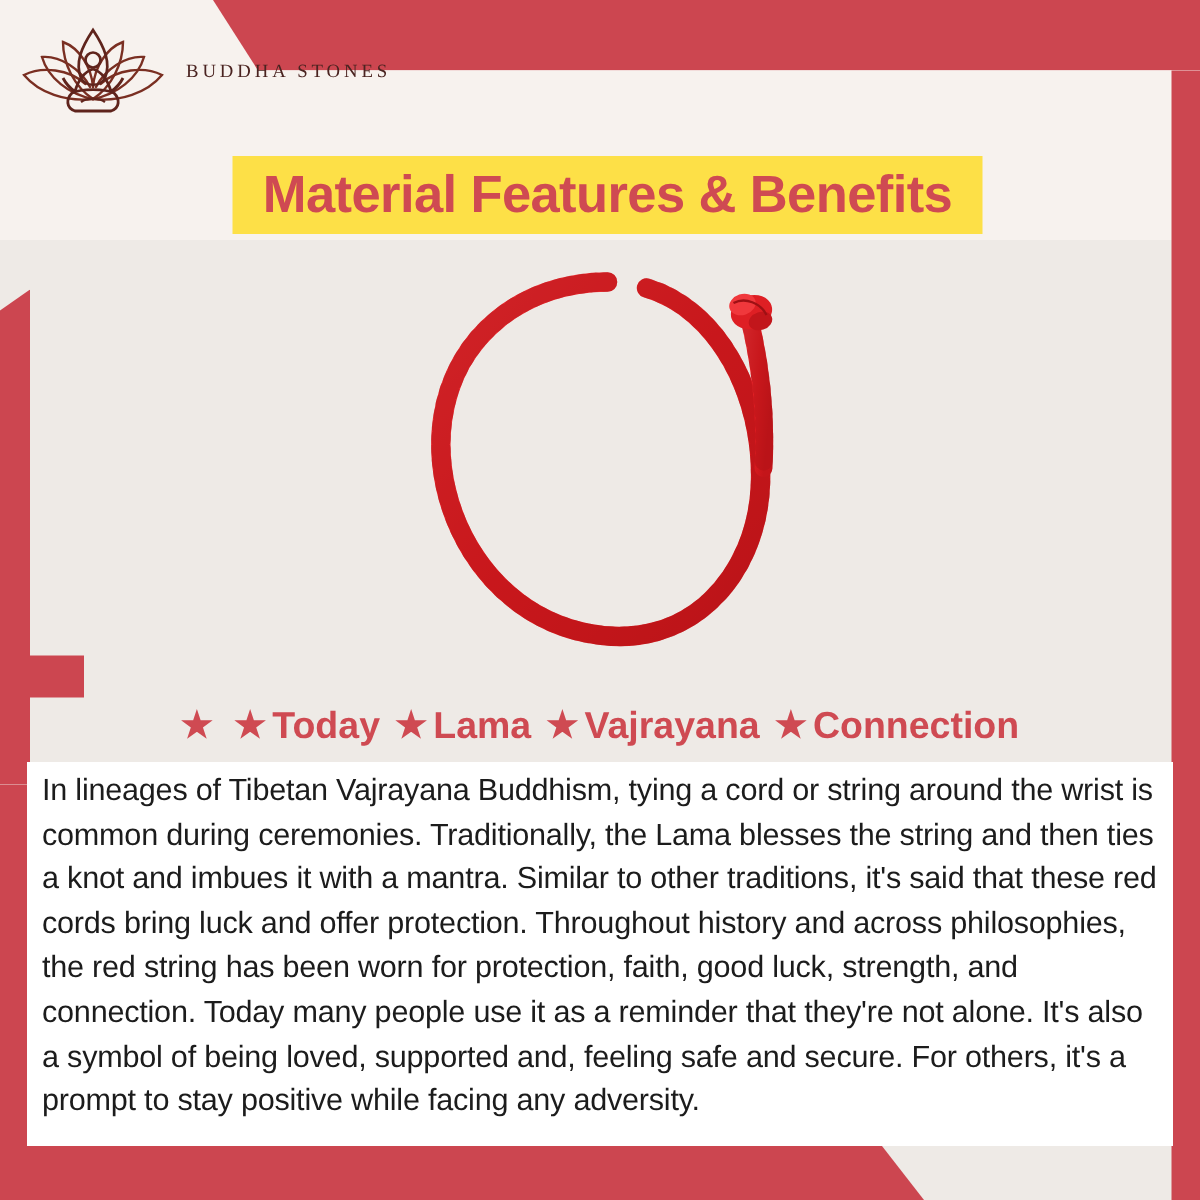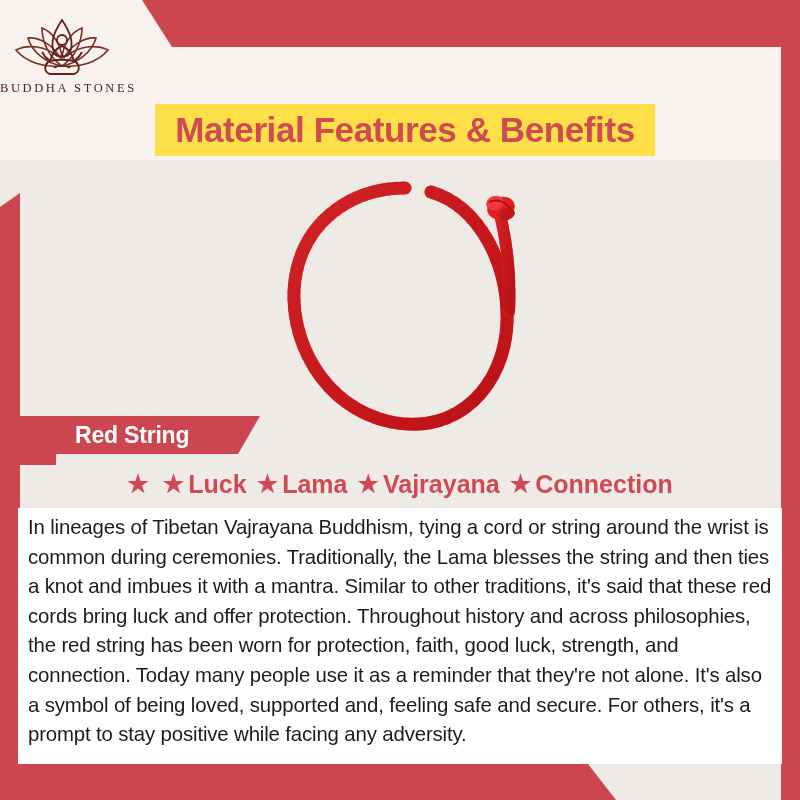--- a/index.html
+++ b/index.html
@@ -47,21 +47,21 @@
     clip-path:polygon(0 0, 588px 0, 616px 36px, 0 36px);
   }
   .band-left-mid{
     position:absolute;left:20px;top:437px;width:36px;height:28px;
     background:#cc4650;
   }
 
   
   .logo-wrap{
     position:absolute;left:0;top:14px;width:660px;
-    display:flex;flex-direction:column;align-items:flex-start;
+    display:flex;flex-direction:row;align-items:center;
     z-index:6;
   }
   .logo-mark{width:124px;height:64px;display:block;}
   .logo-word{
     margin-top:3px;
     font-family:"Liberation Serif", serif;
     font-size:12.5px;
     letter-spacing:2.6px;
     color:#4a2320;
     font-weight:400;
@@ -199,31 +199,28 @@
       <path d="M244 38 C 252 70 256 104 254 140" fill="none" stroke="url(#cordg)" stroke-width="12" stroke-linecap="round"></path>
       <path d="M244 38 C 252 70 256 104 254 140" fill="none" stroke="#b01216" stroke-width="12" stroke-linecap="round" stroke-dasharray="2.5 5.5" opacity="0.5"></path>
 
       <ellipse cx="246" cy="36" rx="14" ry="11" fill="#de1f24" transform="rotate(-18 246 36)"></ellipse>
       <ellipse cx="240" cy="31" rx="9" ry="7" fill="#f0383c" transform="rotate(-18 240 31)"></ellipse>
       <ellipse cx="252" cy="42" rx="8" ry="6" fill="#c2161b" transform="rotate(-18 252 42)"></ellipse>
       <path d="M234 30 C242 26 252 30 256 38" fill="none" stroke="#9e1014" stroke-width="1.6"></path>
     </svg>
   </div>
 
-  <div class="ribbon">
-    <span class="ribbon-label">Red String</span>
-  </div>
 
   <div class="features">
     <span class="feat">
       <span class="star">★</span>
     </span>
     <span class="feat">
       <span class="star">★</span>
-      <span>Luck</span>
+      <span>Today</span>
     </span>
     <span class="feat">
       <span class="star">★</span>
       <span>Lama</span>
     </span>
     <span class="feat">
       <span class="star">★</span>
       <span>Vajrayana</span>
     </span>
     <span class="feat">

